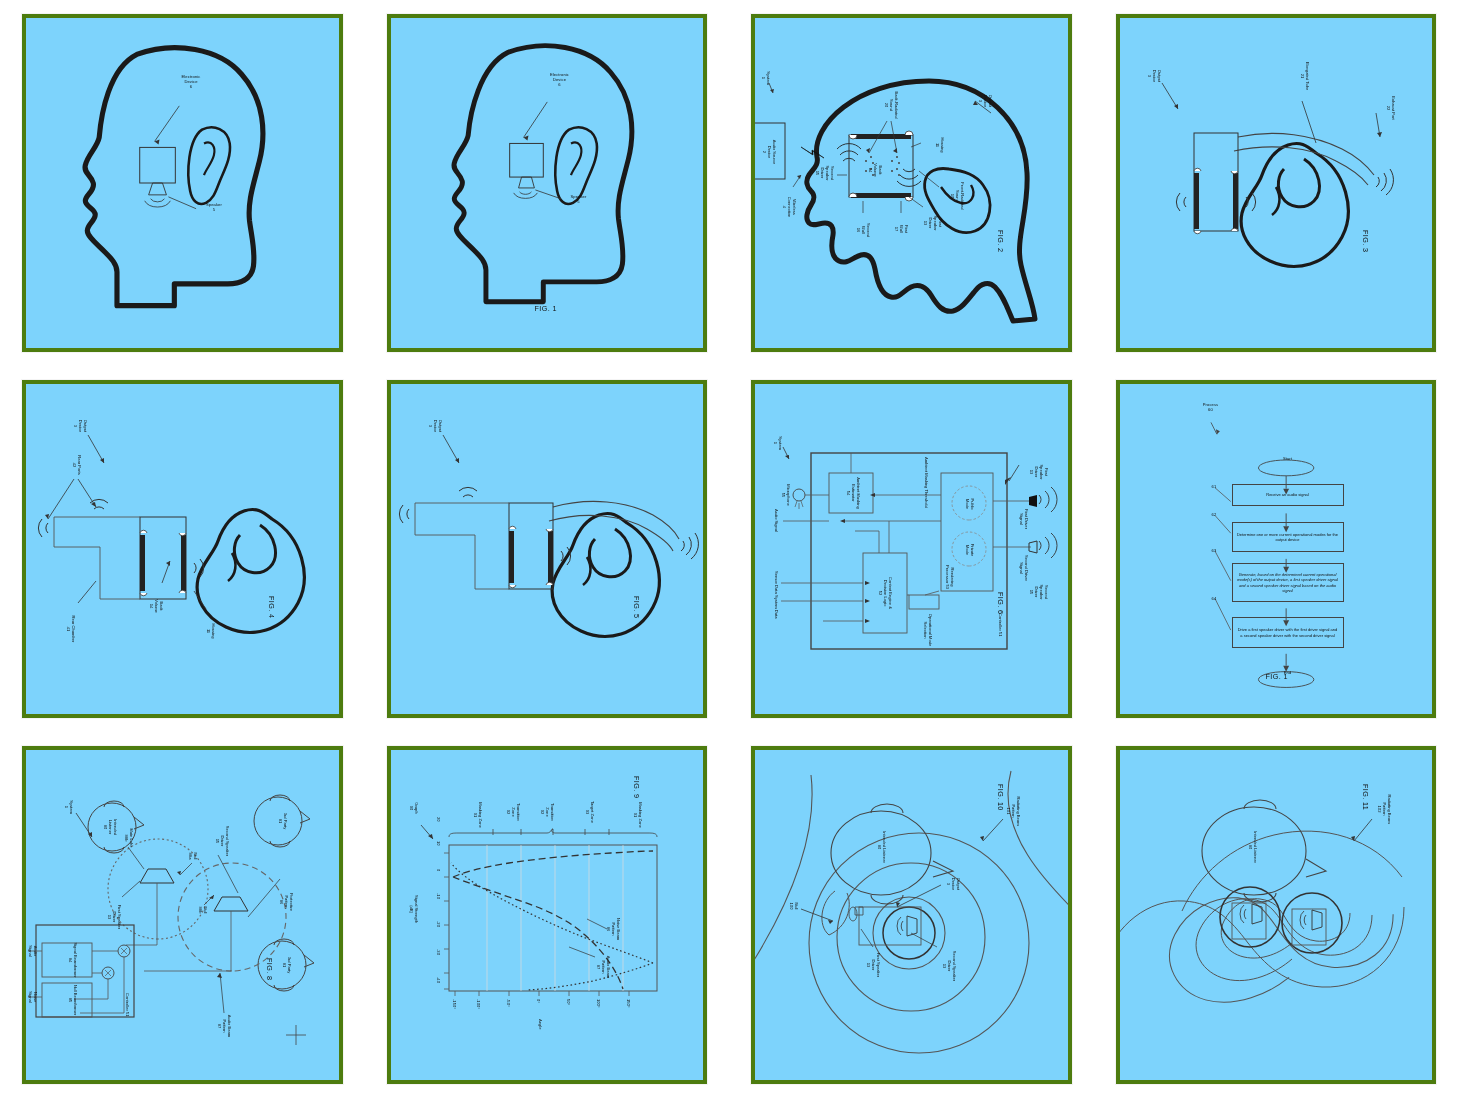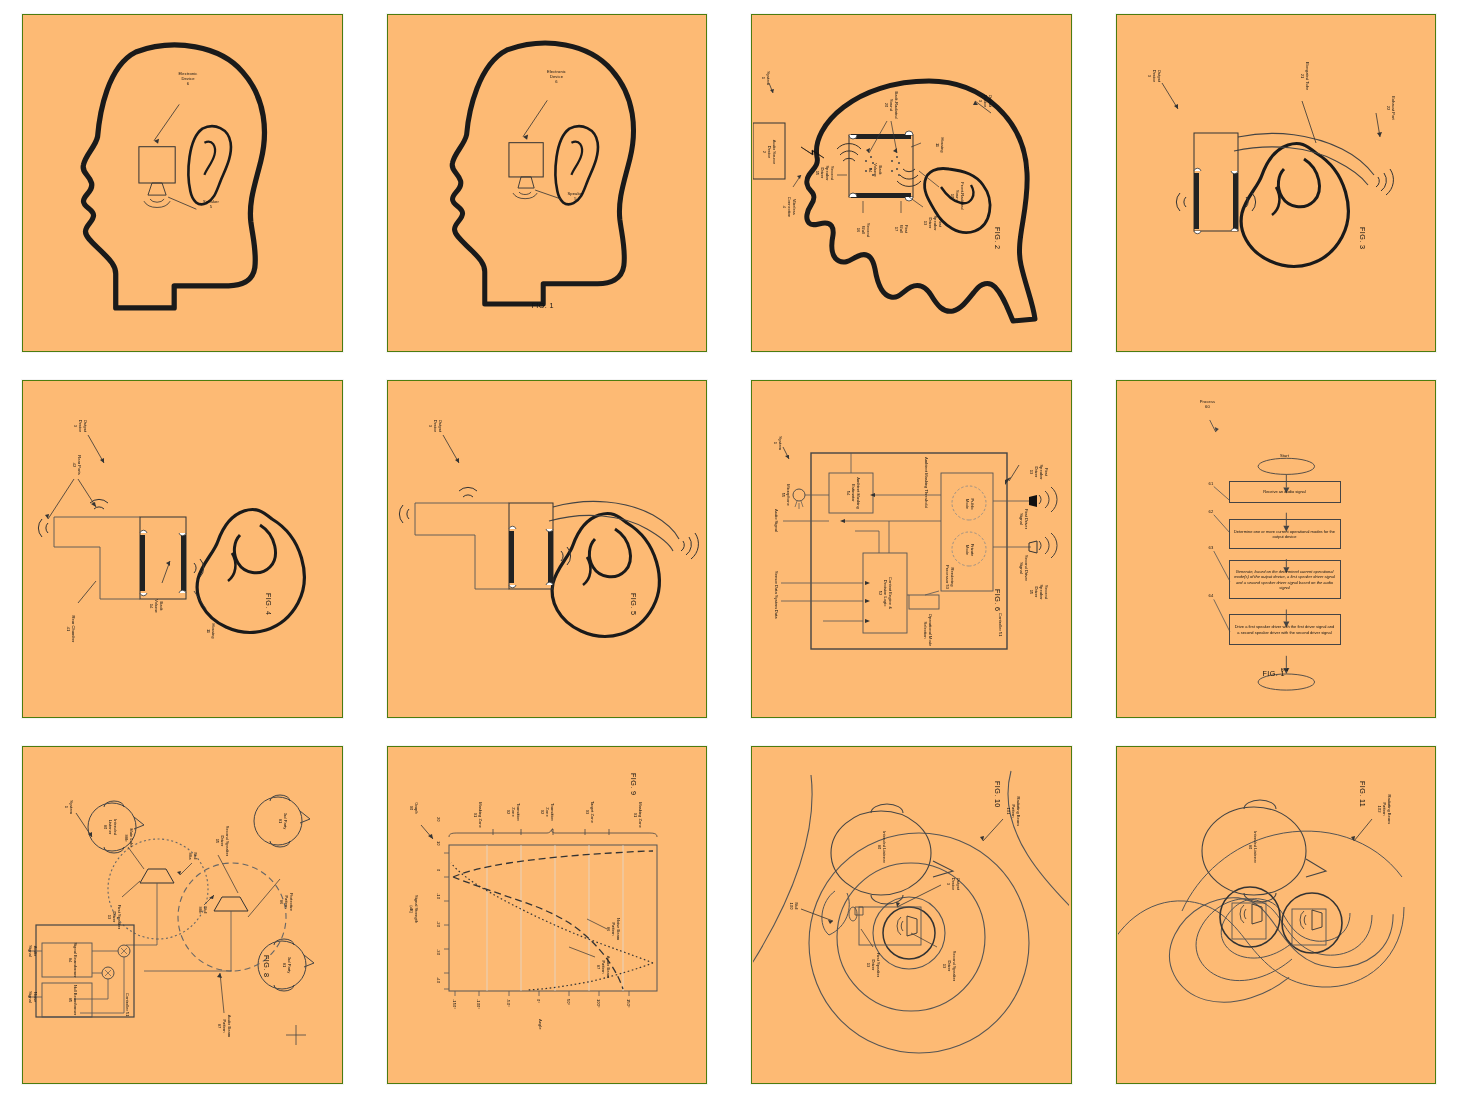--- a/index.html
+++ b/index.html
@@ -1,20 +1,20 @@
 <!DOCTYPE html>
 <html><head>
 <meta charset="utf-8">
 <title>Patent Figure Sheet</title>
 <style>
   html,body{margin:0;padding:0;background:#ffffff;}
   body{width:1458px;height:1098px;font-family:"Liberation Sans",sans-serif;color:#1a1a1a;}
   .sheet{width:1458px;height:1098px;display:grid;grid-template-columns:repeat(4,1fr);grid-template-rows:repeat(3,1fr);}
   .panel{position:relative;overflow:hidden;box-sizing:border-box;padding:0;}
-  .page{position:absolute;left:22px;top:14px;right:22px;bottom:14px;background:#fdba74;border:1px solid #4d7c0f;box-shadow:0 0 0 1px #f4f4f4;overflow:hidden;}
+  .page{position:absolute;left:22px;top:14px;right:22px;bottom:14px;background:#7dd3fc;border:4px solid #4d7c0f;box-shadow:0 0 0 1px #f4f4f4;overflow:hidden;}
   .page svg{position:absolute;left:0;top:0;width:100%;height:100%;display:block;}
   .lbl{position:absolute;font-size:4.1px;line-height:1.25;letter-spacing:.1px;color:#111;white-space:pre;}
   .lbl.c{text-align:center;}
   .fig{position:absolute;font-size:7.2px;letter-spacing:.4px;color:#111;}
   .italic{font-style:italic;}
   
   .rotwrap{position:absolute;left:0;top:0;width:100%;height:100%;}
   .rotwrap > .inner{position:absolute;left:50%;top:50%;width:316px;height:316px;margin-left:-158px;margin-top:-158px;transform:rotate(90deg);transform-origin:50% 50%;}
   .inner{position:absolute;}
   .inner svg{position:absolute;left:0;top:0;width:316px;height:316px;}

